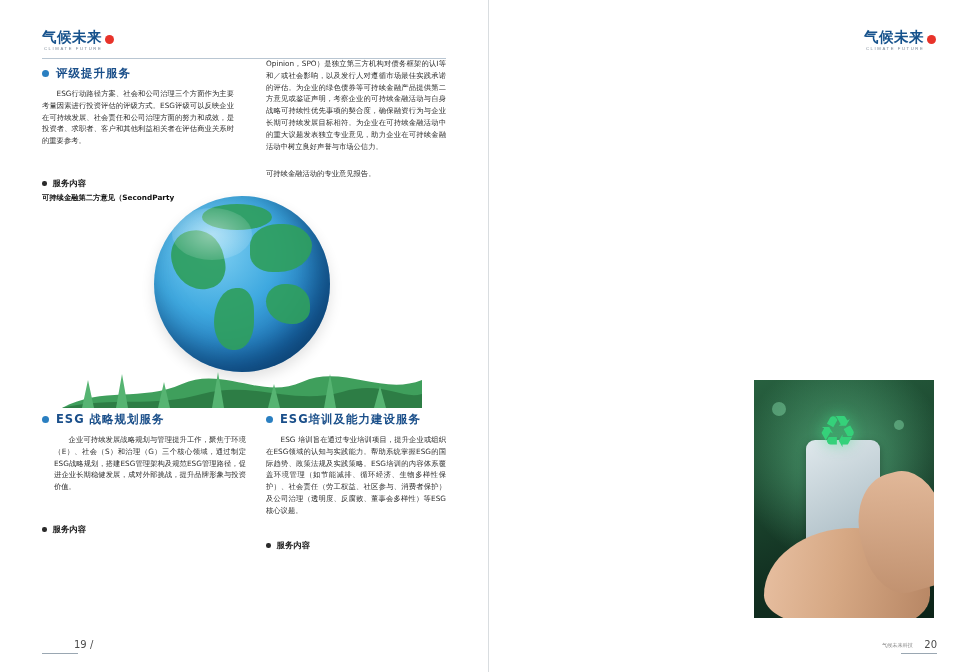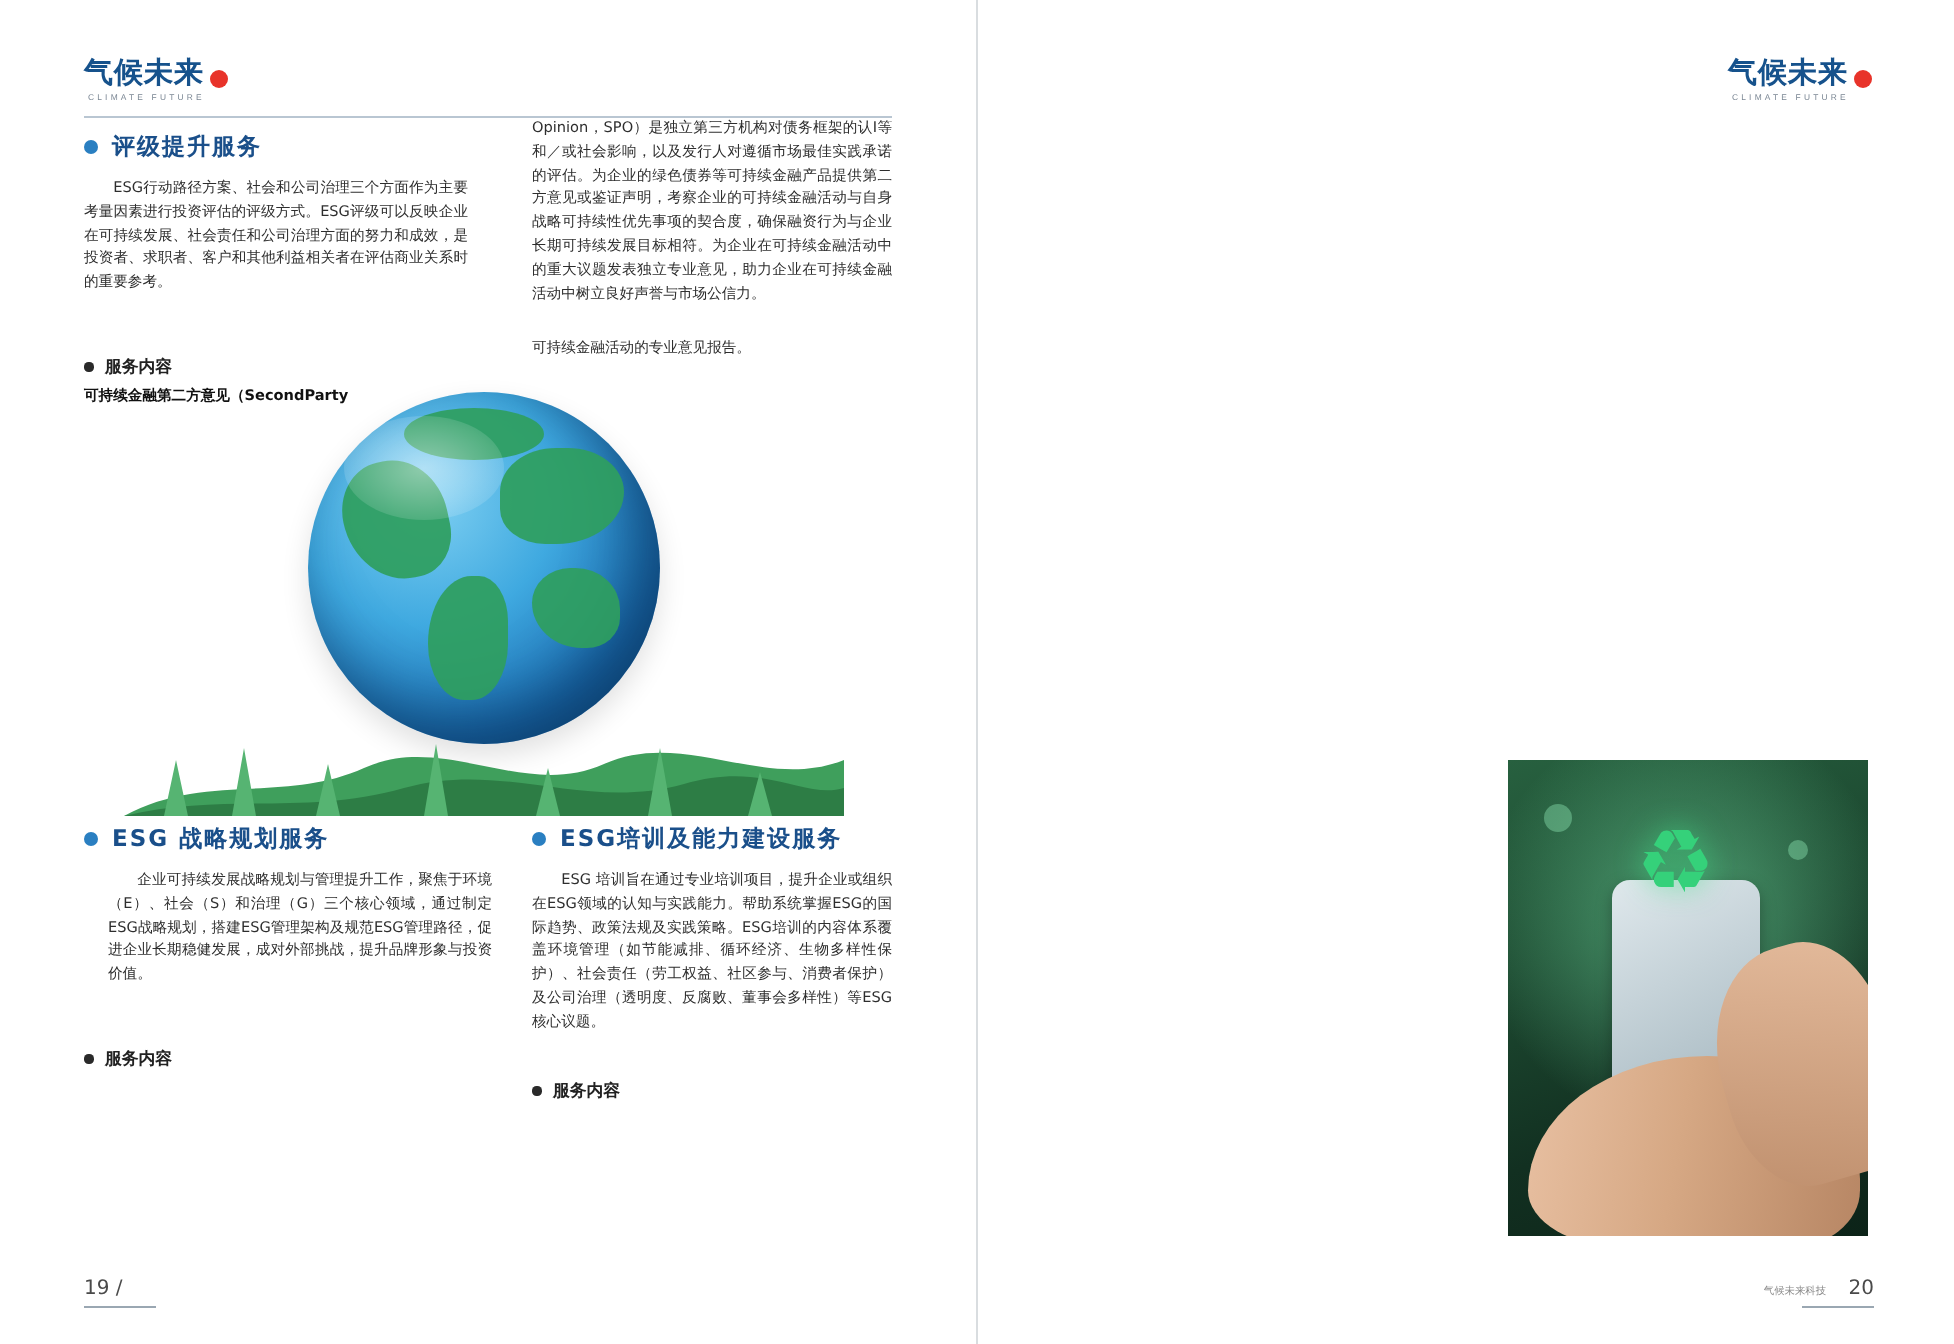--- a/index.html
+++ b/index.html
@@ -91,20 +91,21 @@
     font-family: "DejaVu Sans", sans-serif;
   }
   .p.indent { text-indent: 2em; }
   .p.bold { font-weight: bold; color: #111; }
 
   
   .folio {
     position: absolute;
     font-size: 10px; color: #4a4a4a;
     font-family: "DejaVu Sans", sans-serif;
+    margin-left: 32px;
   }
   .folio-left  { left: 42px; bottom: 22px; }
   .folio-right { right: 40px; bottom: 22px; }
   .folio-note {
     position: absolute; right: 64px; bottom: 23px;
     font-size: 5.2px; color: #8a8a8a;
     font-family: "DejaVu Sans", sans-serif;
   }
   .folio-underline {
     position: absolute; left: 42px; bottom: 18px;

